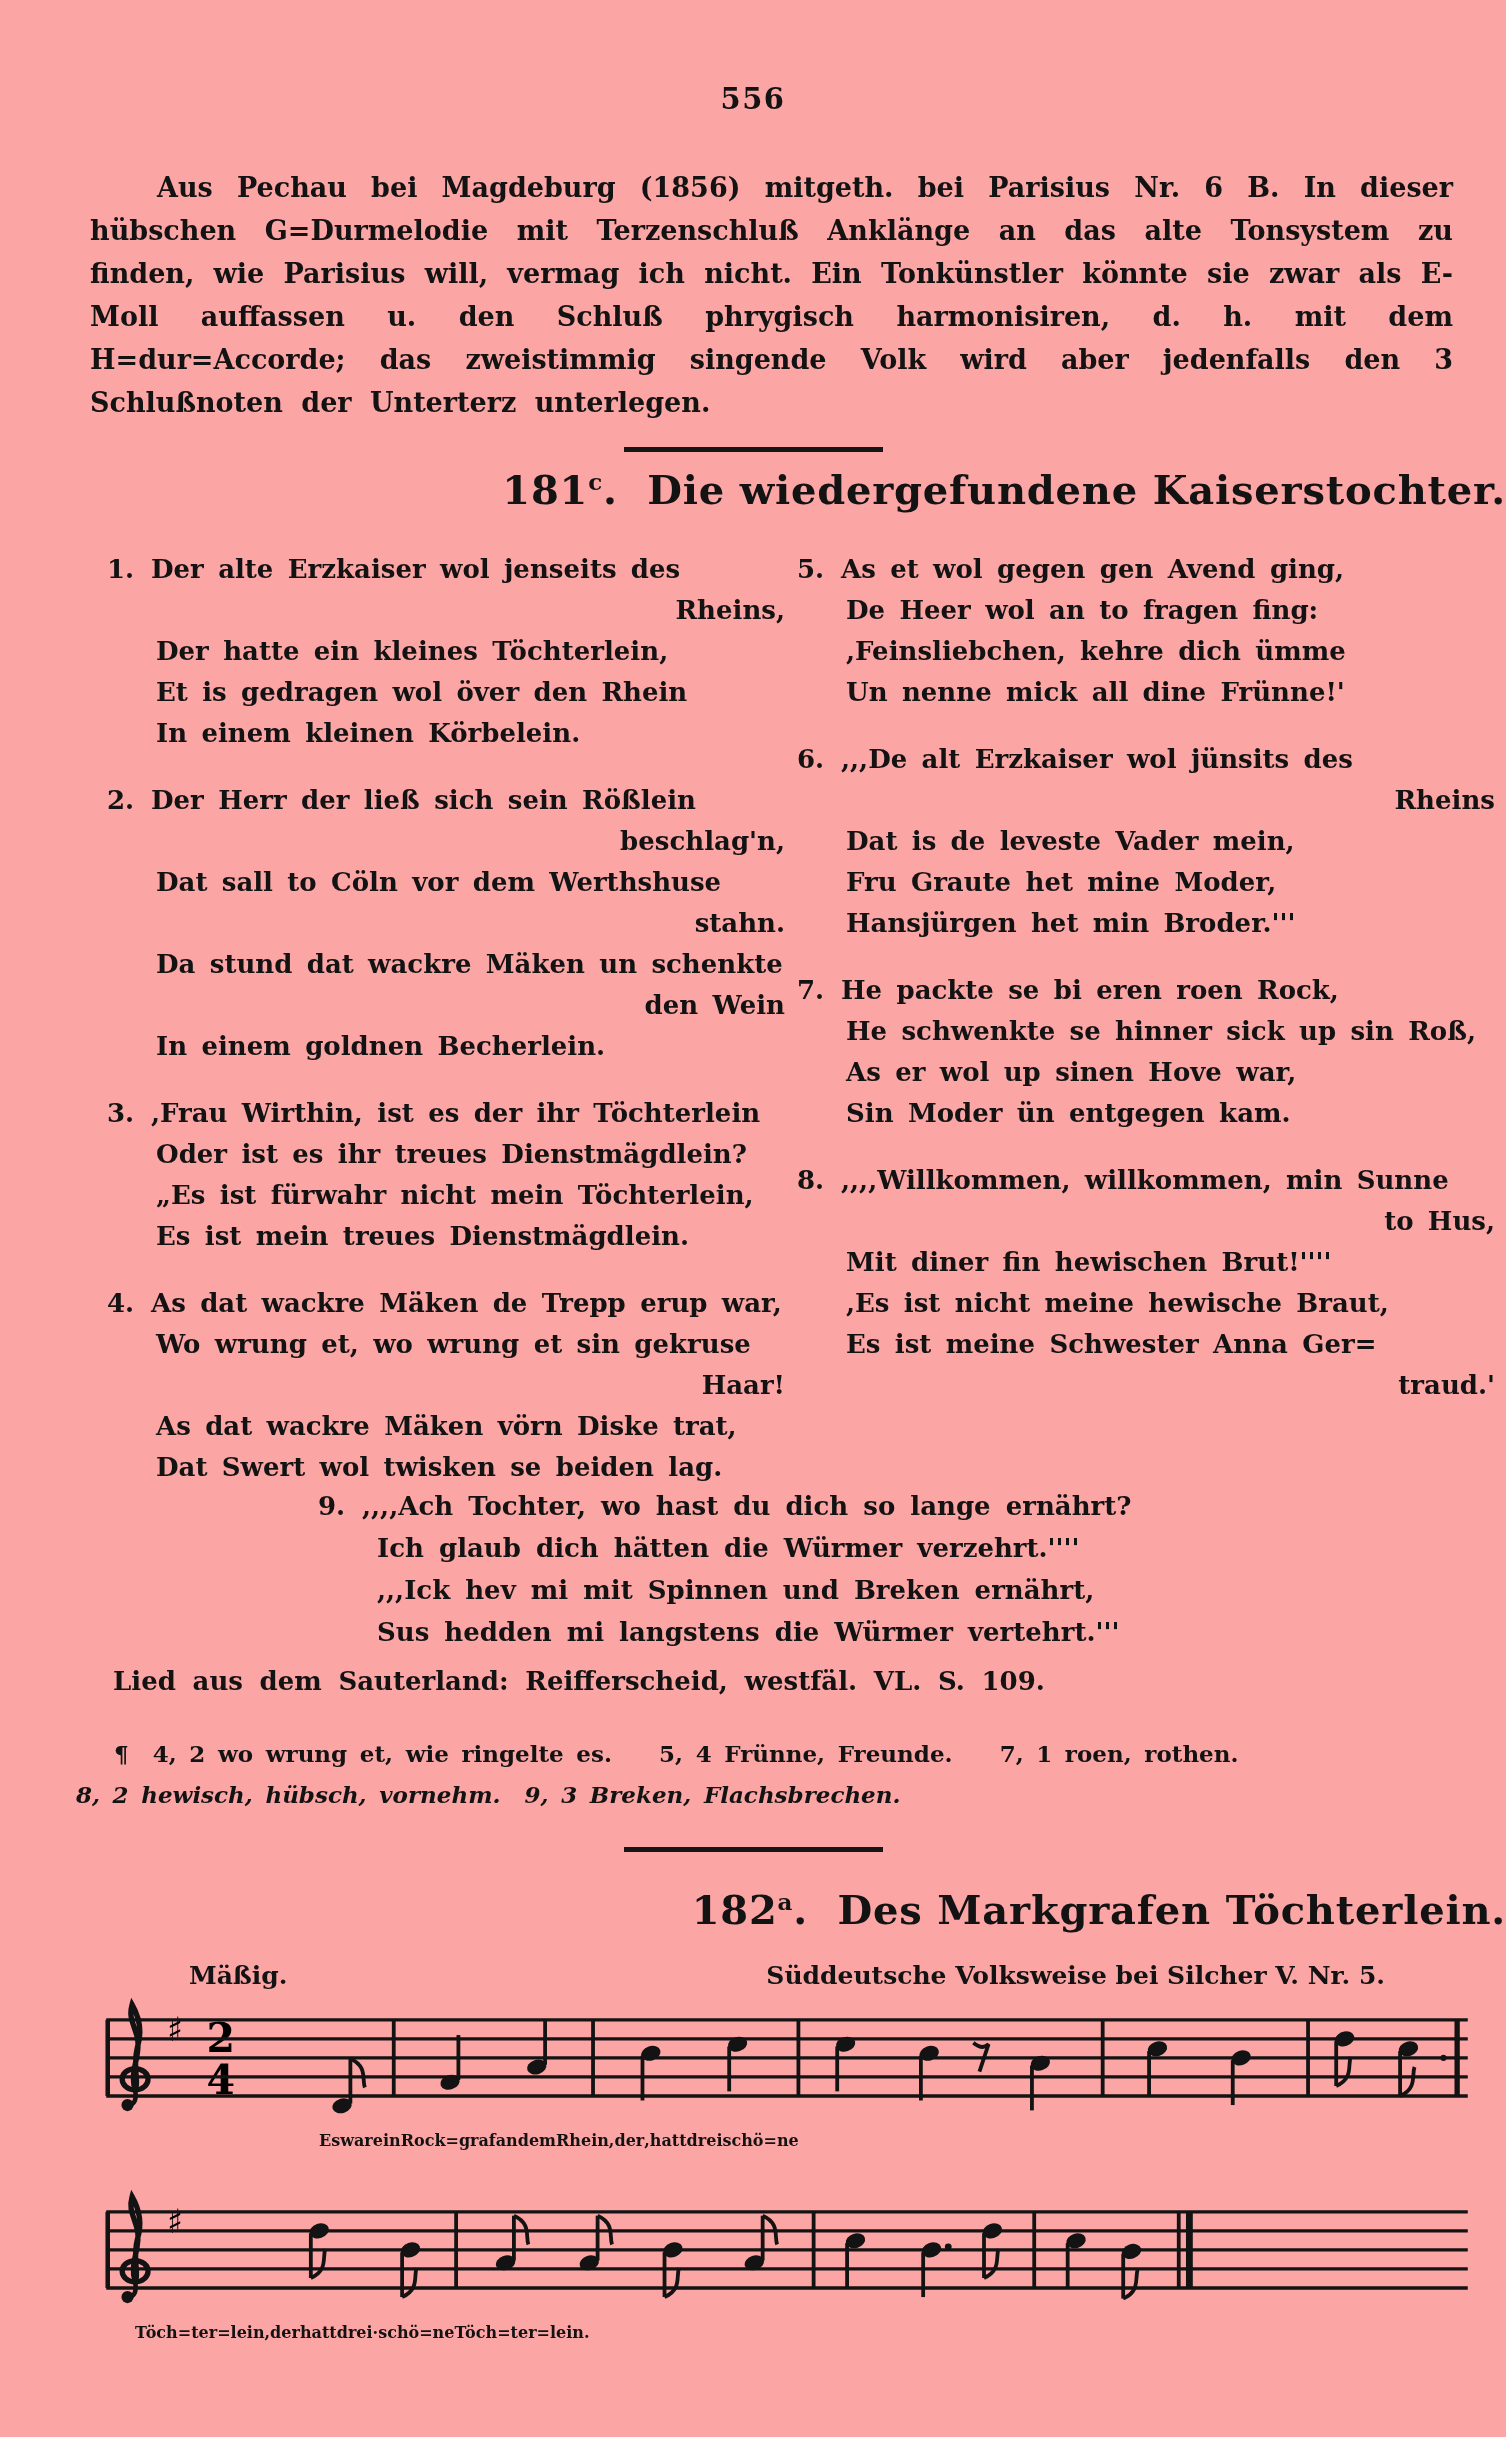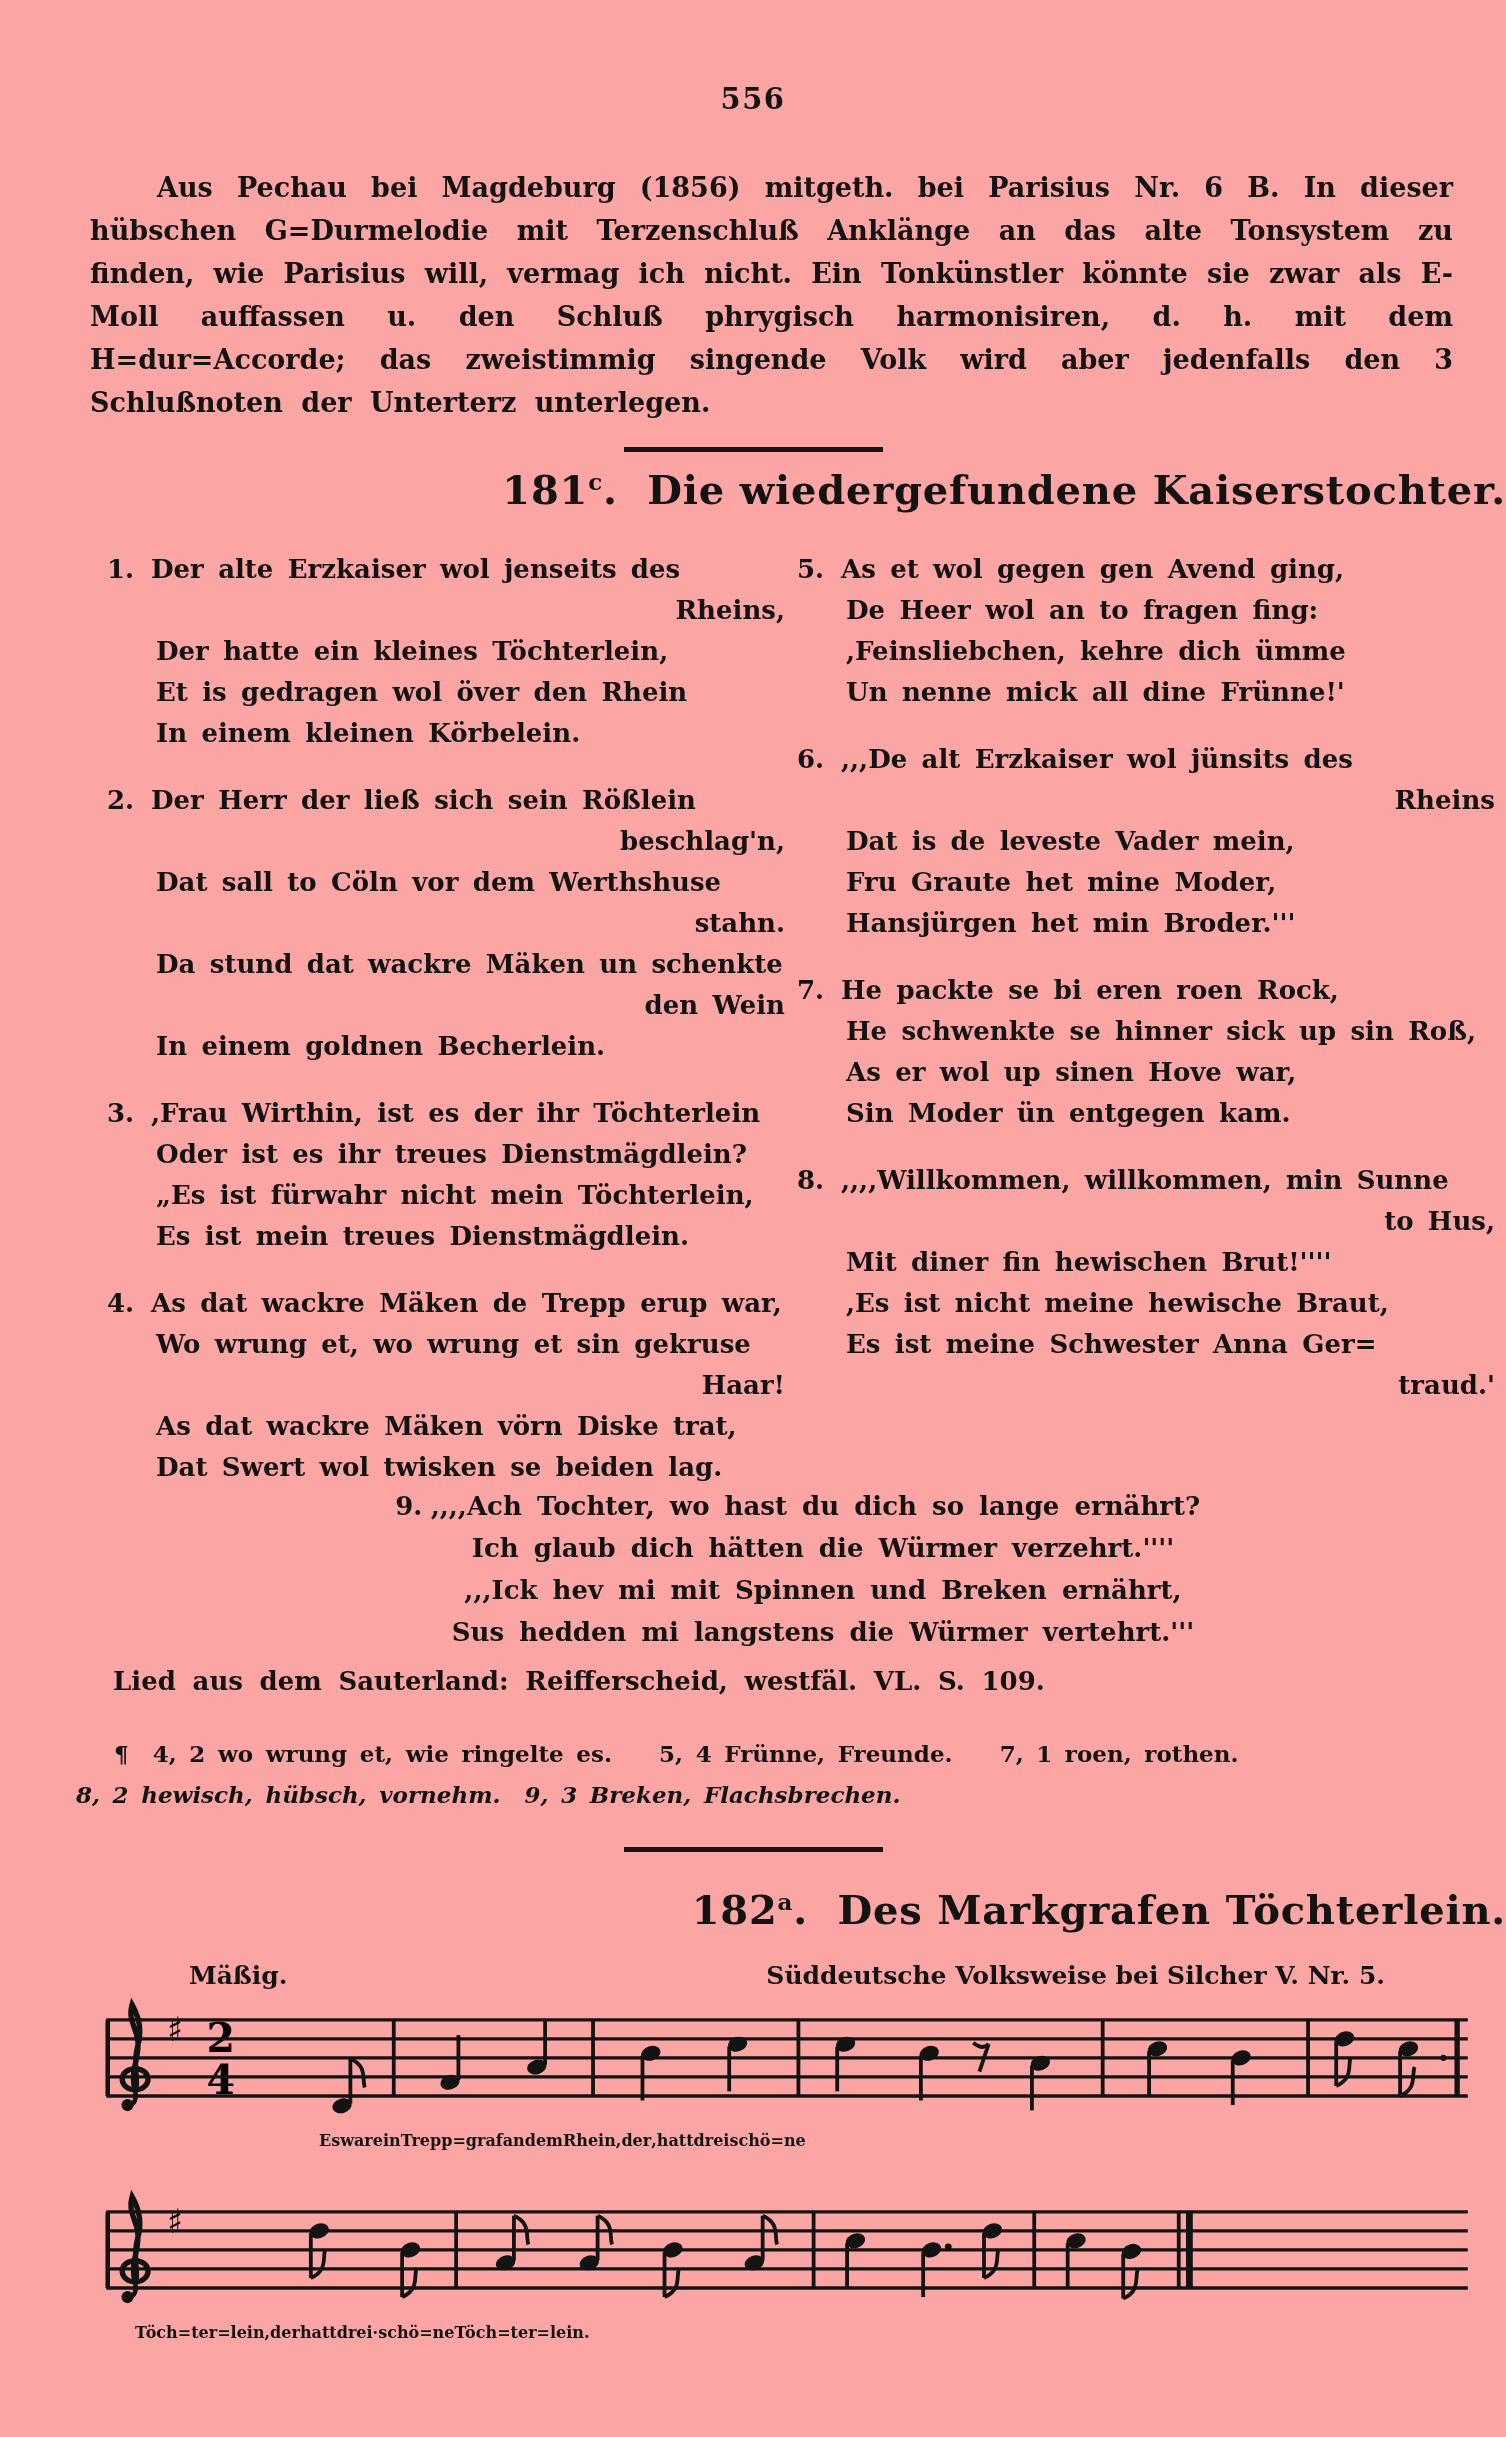--- a/index.html
+++ b/index.html
@@ -25,21 +25,21 @@
   .col{position:absolute;top:549px;font-size:26px;line-height:41px;word-spacing:5.3px;}
   .col-left{left:107px;width:678px;}
   .col-right{left:797px;width:698px;}
   .verse{margin-bottom:26px;}
   .vline{padding-left:49px;}
   .vline.vfirst{padding-left:0;}
   .vline.vright{text-align:right;padding-left:0;}
   .vnum{display:inline-block;min-width:44px;}
   .verse9{position:absolute;top:1485px;left:318px;width:951px;
     font-size:26px;line-height:42px;word-spacing:6px;}
-  .verse9 .vline{padding-left:59px;text-align:center;}
+  .verse9 .vline{padding-left:59px;}
   .verse9 .vline.vfirst{padding-left:0;}
   .sourceline{position:absolute;top:1666px;left:113px;width:1293px;
     font-size:26px;word-spacing:7.6px;}
   .footnote1{position:absolute;top:1740px;left:114px;width:1339px;
     font-size:23px;word-spacing:4.6px;}
   .footnote2{position:absolute;top:1781px;left:76px;width:1339px;
     font-size:23px;word-spacing:4.6px;font-style:italic;}
   .tempoline{position:absolute;top:1961px;left:189px;width:1247px;font-size:25px;}
   .tempo{float:left;}
   .attribution{float:right;margin-right:51px;}
@@ -227,21 +227,21 @@
         <ellipse cx="1732" cy="68" rx="13" ry="9.5" fill="#131313" transform="rotate(-18 1732 68)"></ellipse>
         <line x1="1721" y1="71" x2="1721" y2="130" stroke="#131313" stroke-width="5"></line>
         <path d="M 1721 130 C 1744 120 1736 102 1740 92" fill="none" stroke="#131313" stroke-width="5"></path>
       </g>
     </svg>
 
   <div class="lyrics lyrics1" id="lyrics1">
       <span>Es</span>
       <span>war</span>
       <span>ein</span>
-      <span>Trepp</span>
+      <span>Rock</span>
       <span>=</span>
       <span>graf</span>
       <span>an</span>
       <span>dem</span>
       <span>Rhein,</span>
       <span>der</span>
       <span>,hatt</span>
       <span>drei</span>
       <span>schö</span>
       <span>=</span>

